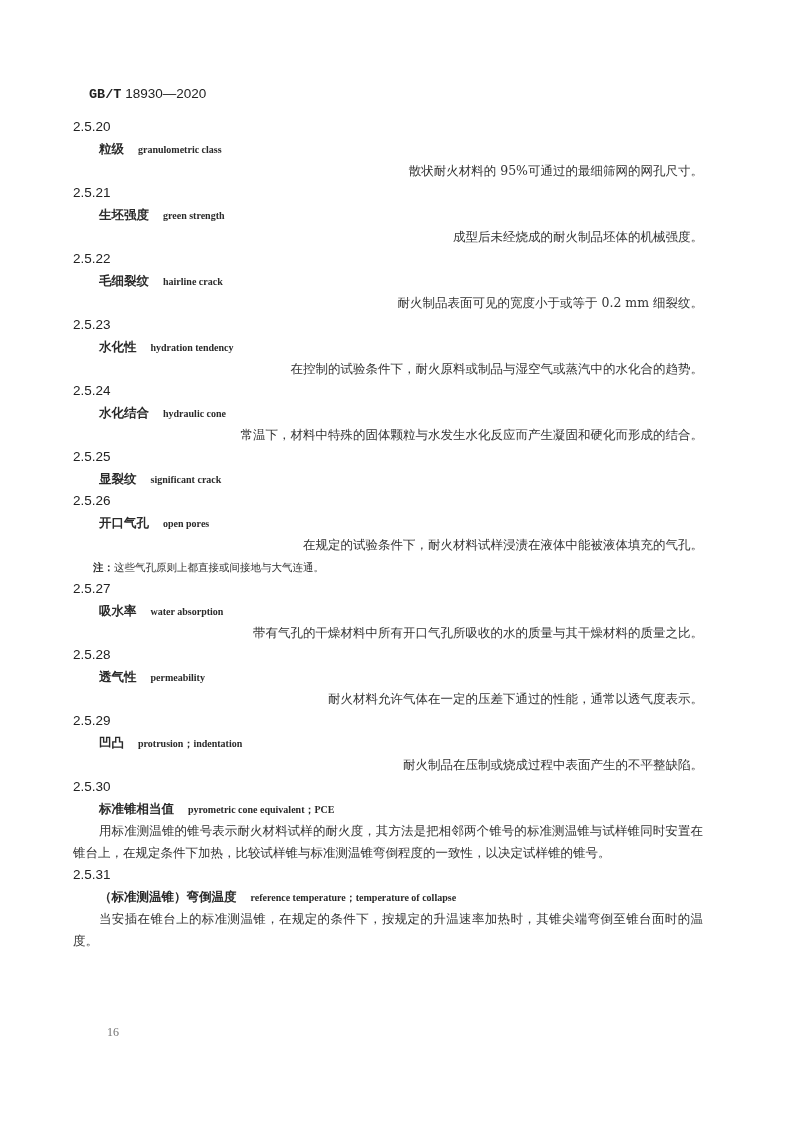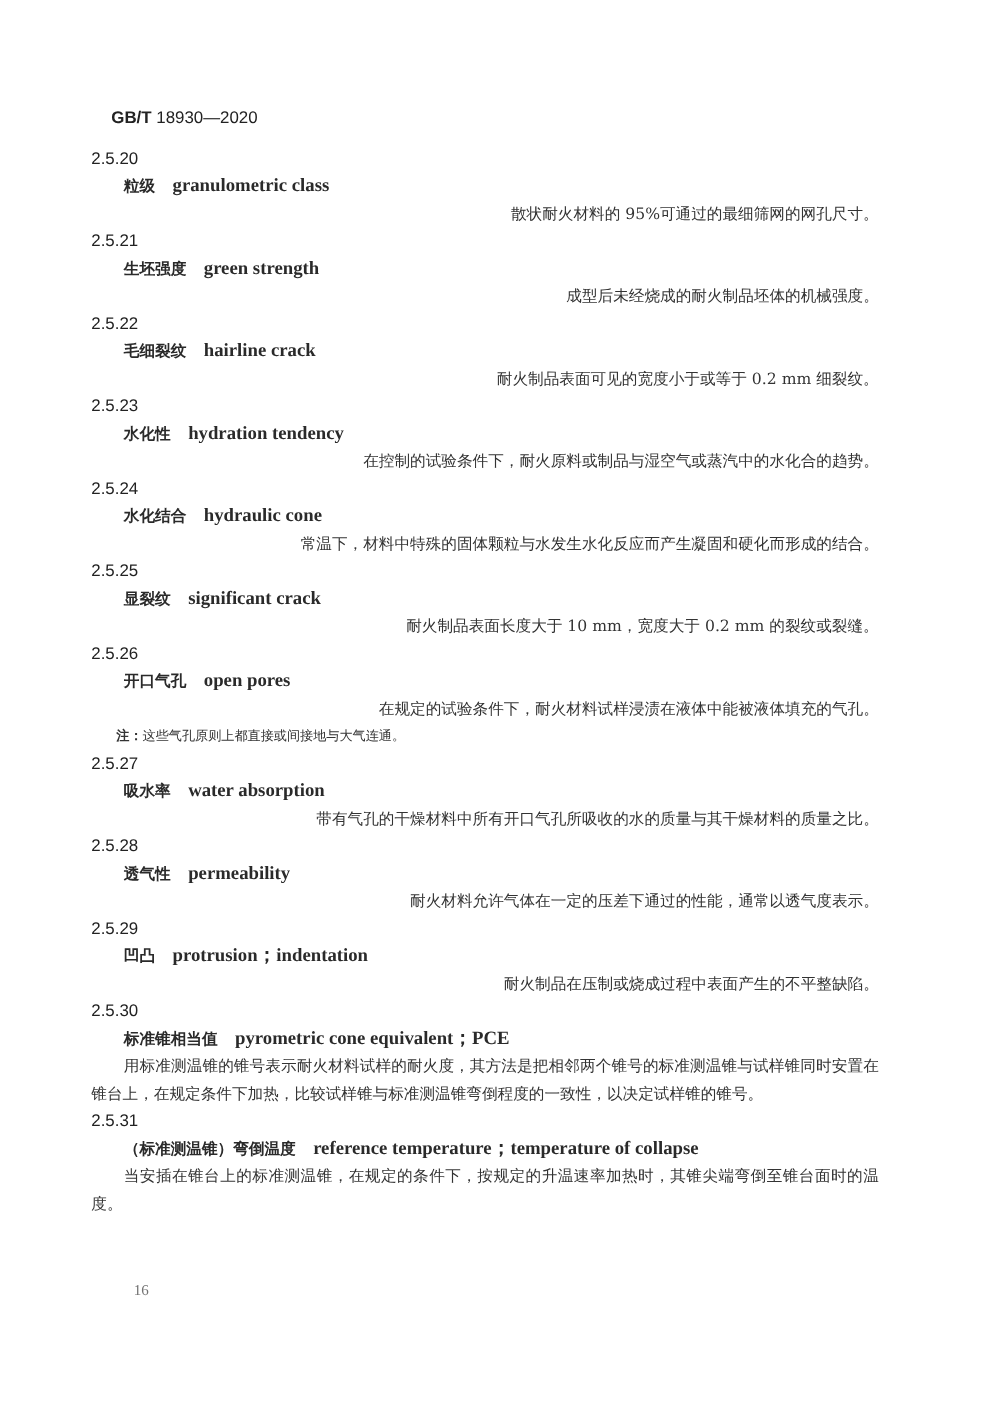--- a/index.html
+++ b/index.html
@@ -1,25 +1,25 @@
 <!DOCTYPE html>
 <html><head>
 <meta charset="utf-8">
 <style>
   html, body { margin: 0; padding: 0; background: #ffffff; }
   body { width: 800px; height: 1131px; position: relative; overflow: hidden;
          font-family: "DejaVu Serif", "Liberation Serif", serif; color: #2a2a2a; }
   .header { position: absolute; left: 89px; top: 86px; font-size: 13.5px;
             font-family: "Liberation Sans", "DejaVu Sans", sans-serif; color: #222; }
-  .header .code { font-weight: bold; font-family: Liberation Sans, sans-serif; }
+  .header .code { font-weight: bold; font-family: Liberation Mono, monospace; }
   .content { position: absolute; left: 73px; top: 116px; width: 630px; }
   .num { font-family: "Liberation Sans", "DejaVu Sans", sans-serif; font-size: 13.5px;
          height: 22px; line-height: 22px; color: #222; }
   .term { padding-left: 26px; font-size: 12.5px; height: 22px; line-height: 22px; font-weight: bold; }
-  .term .en { font-family: "Liberation Serif", serif; font-weight: bold; margin-left: 14px; font-size: 15px; text-align: right; }
+  .term .en { font-family: "Liberation Serif", serif; font-weight: bold; margin-left: 14px; font-size: 10px; text-align: right; }
   .def { padding-left: 26px; font-size: 12.5px; line-height: 22px; min-height: 22px; color: #333; text-align: right; }
   .def.wrap { padding-left: 0; text-indent: 26px; text-align: justify; }
   .note { padding-left: 20px; font-size: 10.5px; line-height: 22px; height: 22px; color: #333; }
   .note .lbl { font-weight: bold; }
   .page-num { position: absolute; left: 107px; top: 1025px; font-size: 12px;
               font-family: "Liberation Serif", serif; color: #737373; }
 </style>
 </head>
 <body>
 
@@ -56,21 +56,20 @@
 
   <div>
     <div class="num">2.5.24</div>
     <div class="term"><span>水化结合</span><span class="en">hydraulic cone</span></div>
     <div class="def">常温下，材料中特殊的固体颗粒与水发生水化反应而产生凝固和硬化而形成的结合。</div>
   </div>
 
   <div>
     <div class="num">2.5.25</div>
     <div class="term"><span>显裂纹</span><span class="en">significant crack</span></div>
-    <div class="def">耐火制品表面长度大于 10 mm，宽度大于 0.2 mm 的裂纹或裂缝。</div>
   </div>
 
   <div>
     <div class="num">2.5.26</div>
     <div class="term"><span>开口气孔</span><span class="en">open pores</span></div>
     <div class="def">在规定的试验条件下，耐火材料试样浸渍在液体中能被液体填充的气孔。</div>
     <div class="note"><span class="lbl">注：</span><span>这些气孔原则上都直接或间接地与大气连通。</span></div>
   </div>
 
   <div>

